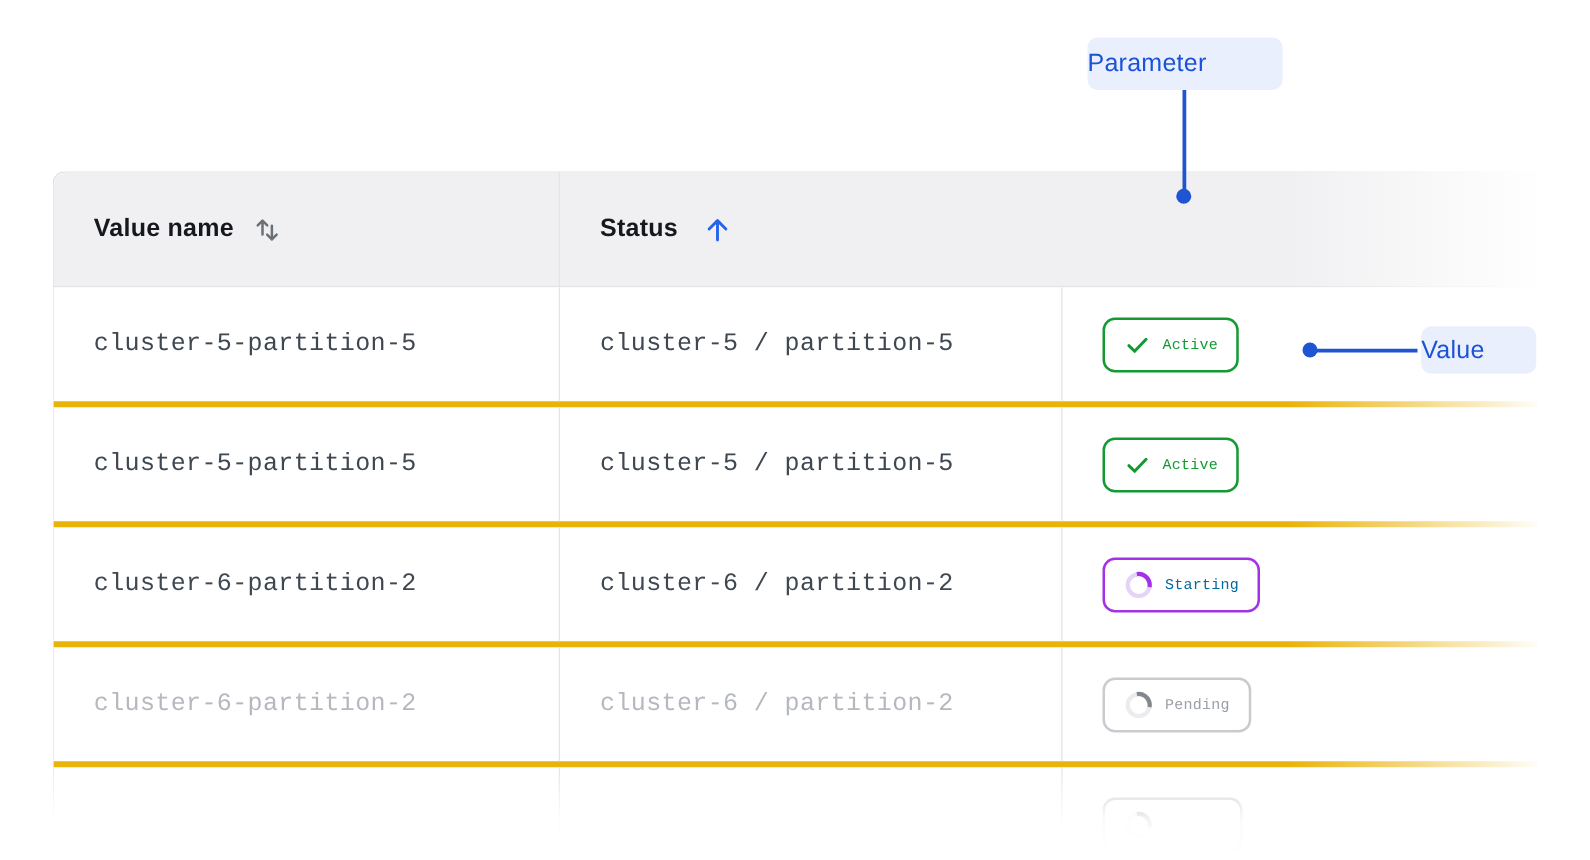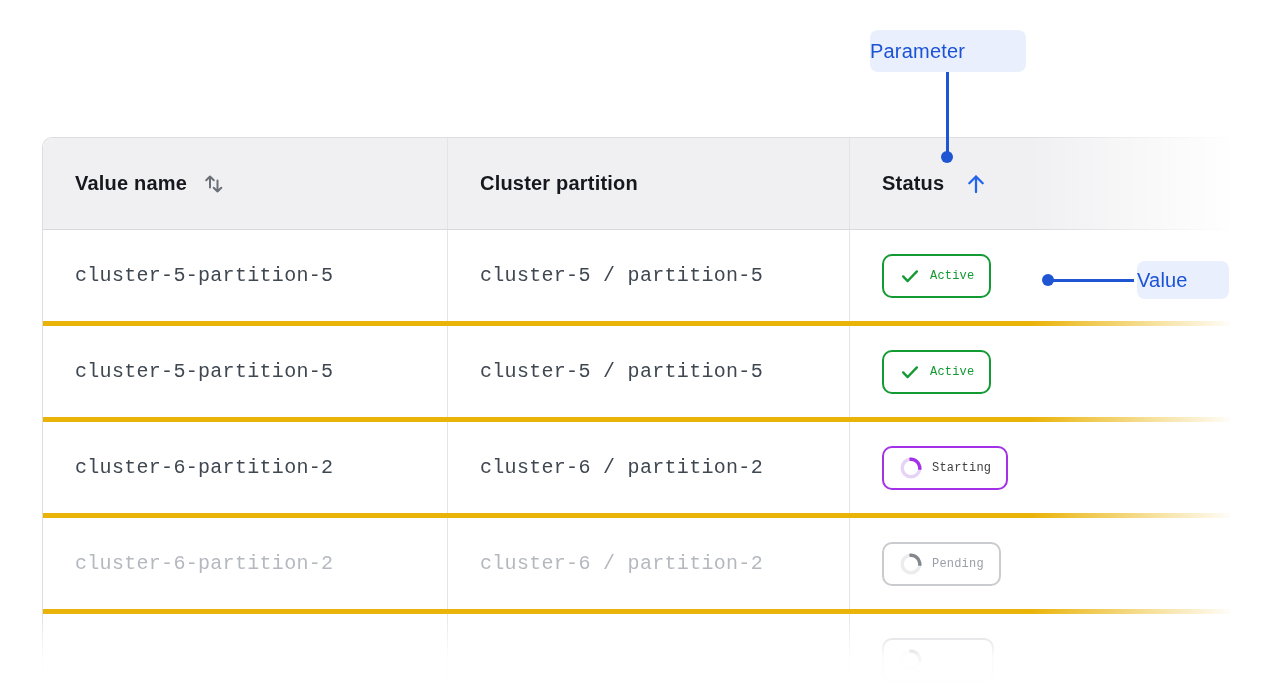--- a/index.html
+++ b/index.html
@@ -22,21 +22,21 @@
   .th { font-weight:700; color:#16181d; letter-spacing:0.2px; }
   .muted .cell { color:#b5b9bf; }
   .sort-icon { margin-left:14px; display:inline-flex; }
   .asc-icon  { margin-left:18px; display:inline-flex; }
 
   
   .badge { display:inline-flex; align-items:center; gap:9px; height:44px;
     padding:0 15px; border:2px solid; border-radius:10px; background:#fff;
     font-size:12px; font-weight:500; letter-spacing:0.2px; }
   .badge-active   { color:#149a33; border-color:#149a33; }
-  .badge-starting { color:#404040; border-color:#a431e8; }
+  .badge-starting { color:#0369a1; border-color:#a431e8; }
   .badge-pending  { color:#9ba0a8; border-color:#c9cbcf; }
   .badge-ghost    { min-width:112px; }
 
   
   .pill { position:absolute; display:flex; align-items:center; justify-content:flex-start;
     background:#e9effc; color:#1b52d6; font-size:20px; font-weight:400;
     border-radius:8px; letter-spacing:0.2px; z-index:30; }
   .pill-parameter { left:870px; top:30px; width:156px; height:42px; }
   .pill-value     { left:1137px; top:261px; width:92px; height:38px; }
   .callout-line { position:absolute; background:#1f55d2; z-index:30; }
@@ -64,23 +64,20 @@
 
     <div class="thead">
       <div class="cell th c1">
         <span>Value name</span>
         <span class="sort-icon">
           <svg width="26" height="26" viewBox="0 0 26 26" fill="none" stroke="#697077" stroke-width="2" stroke-linecap="round" stroke-linejoin="round">
             <path d="M9 16.5 V5.5 M9 5.5 L5.2 9.3 M9 5.5 L12.8 9.3"></path>
             <path d="M16.5 9.5 V20.5 M16.5 20.5 L12.7 16.7 M16.5 20.5 L20.3 16.7"></path>
           </svg>
         </span>
-      </div>
-      <div class="cell th c2">
-        <span>Cluster partition</span>
       </div>
       <div class="cell th c3">
         <span>Status</span>
         <span class="asc-icon">
           <svg width="28" height="28" viewBox="0 0 28 28" fill="none" stroke="#2563eb" stroke-width="2.3" stroke-linecap="round" stroke-linejoin="round">
             <path d="M14 22 V6.5 M14 6.5 L7.3 13.2 M14 6.5 L20.7 13.2"></path>
           </svg>
         </span>
       </div>
     </div>

